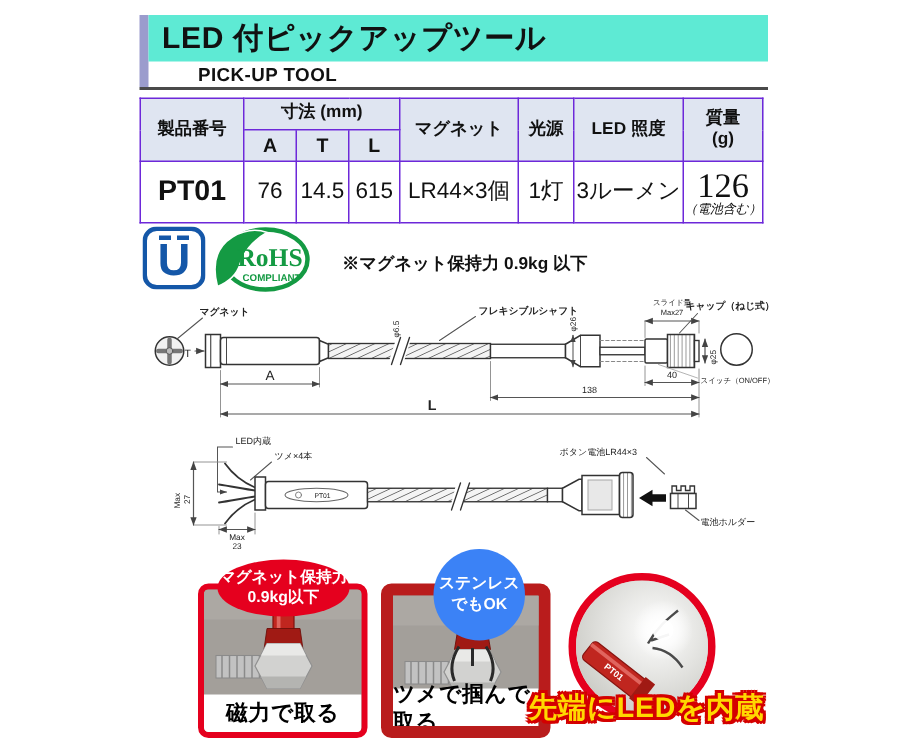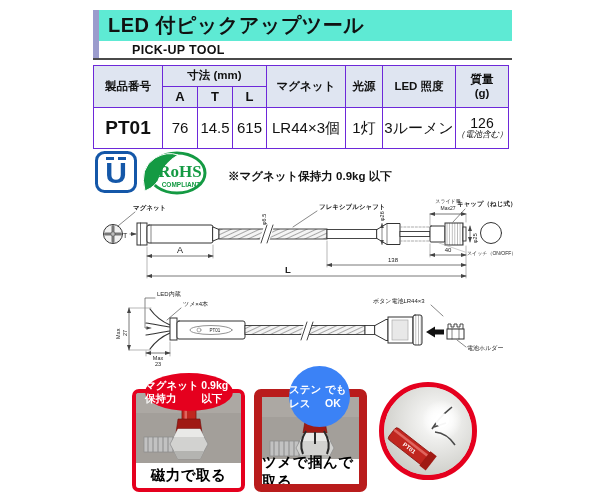--- a/index.html
+++ b/index.html
@@ -14,39 +14,39 @@
   .rule{position:absolute;left:93px;top:58px;width:419px;height:2px;background:#4a4a4a;}
   
   .spec{position:absolute;left:93px;top:65px;border-collapse:collapse;table-layout:fixed;width:415px;}
   .spec td,.spec th{border:1px solid #6d28d9;text-align:center;vertical-align:middle;
                     padding:0;font-weight:700;line-height:1.15;}
   .spec thead td{font-size:11.5px;}
   .spec .sub td{font-size:13px;height:20px;}
   .spec .h1{height:21px;}
   .spec tbody td{background:#fff;height:40px;font-size:15px;font-weight:400;}
   .spec tbody td.product{font-size:19px;font-weight:700;}
-  .mass-big{font-size:14px;line-height:1;display:block;}
+  .mass-big{font-size:23px;line-height:1;display:block;font-family:Liberation Serif, serif;}
   .mass-note{font-size:8.5px;line-height:1.1;display:block;font-style:italic;}
   
   .ulogo{position:absolute;left:95px;top:151px;}
   .rohs{position:absolute;left:141px;top:150px;}
   .notes{position:absolute;left:228px;top:168px;font-size:11.5px;font-weight:700;line-height:17px;}
   
   .diagram{position:absolute;left:93px;top:196px;}
   .diagram text{font-family:"Liberation Sans",sans-serif;fill:#222;}
   
   .photo{position:absolute;width:113px;height:103px;box-sizing:border-box;border-radius:7px;
          overflow:hidden;background:#a19d98;}
   .photo.red{left:100px;top:389px;border:4px solid #e5001e;margin-left:32px;}
   .photo.black{left:254px;top:389px;border:8px solid #b91c1c;}
   .photo .caption{position:absolute;left:0;bottom:0;width:100%;height:25px;background:#fff;
                   display:flex;align-items:center;justify-content:center;
                   font-weight:700;font-size:14.5px;color:#000;letter-spacing:0.5px;}
-  .badge{position:absolute;z-index:5;color:#fff;font-weight:700;text-align:left;
-         display:flex;flex-direction:row;align-items:center;justify-content:center;}
+  .badge{position:absolute;z-index:5;color:#fff;font-weight:700;text-align:right;
+         display:flex;flex-direction:column;align-items:center;justify-content:center;}
   .badge.b1{left:145px;top:373px;width:88px;height:38px;border-radius:50%;
             background:#e5001e;font-size:10.5px;line-height:1.2;}
   .badge.b2{left:289px;top:366px;width:61px;height:61px;border-radius:50%;
             background:#3b82f6;font-size:10.5px;line-height:1.25;}
   .photo-circle{position:absolute;left:379px;top:382px;width:98px;height:98px;box-sizing:border-box;
                 border:5px solid #e5001e;border-radius:50%;overflow:hidden;background:#d9d9d3;}
   .led-caption{position:absolute;left:346px;top:459px;width:170px;text-align:center;
                font-size:19px;font-weight:700;color:#ffd800;letter-spacing:0.5px;z-index:6;
                text-shadow:-2px -2px 0 #d40000,2px -2px 0 #d40000,-2px 2px 0 #d40000,2px 2px 0 #d40000,
                            0 -2px 0 #d40000,0 2px 0 #d40000,-2px 0 0 #d40000,2px 0 0 #d40000;}
@@ -318,14 +318,15 @@
       <g transform="rotate(38 28 62)">
         <rect x="2" y="54" width="46" height="15" rx="3" fill="#c0261f" stroke="#871410" stroke-width="0.8"></rect>
         <rect x="2" y="56.5" width="46" height="2.5" fill="#e0655e"></rect>
         <rect x="44" y="52.5" width="8" height="18" fill="#a01a14"></rect>
         <text x="18" y="65" font-size="6" font-weight="700" fill="#fff">PT01</text>
       </g>
       <path d="M48,42 C55,30 62,25 68,20 M51,45 C61,46 67,52 71,58 M50,40 L62,36" fill="none" stroke="#4a4a4a" stroke-width="1.6"></path>
       <circle cx="58" cy="33" r="7" fill="#ffffff" opacity="0.95"></circle>
     </svg>
   </div>
+  <div class="led-caption">先端にLEDを内蔵</div>
 
 </div>
 
 </body></html>

